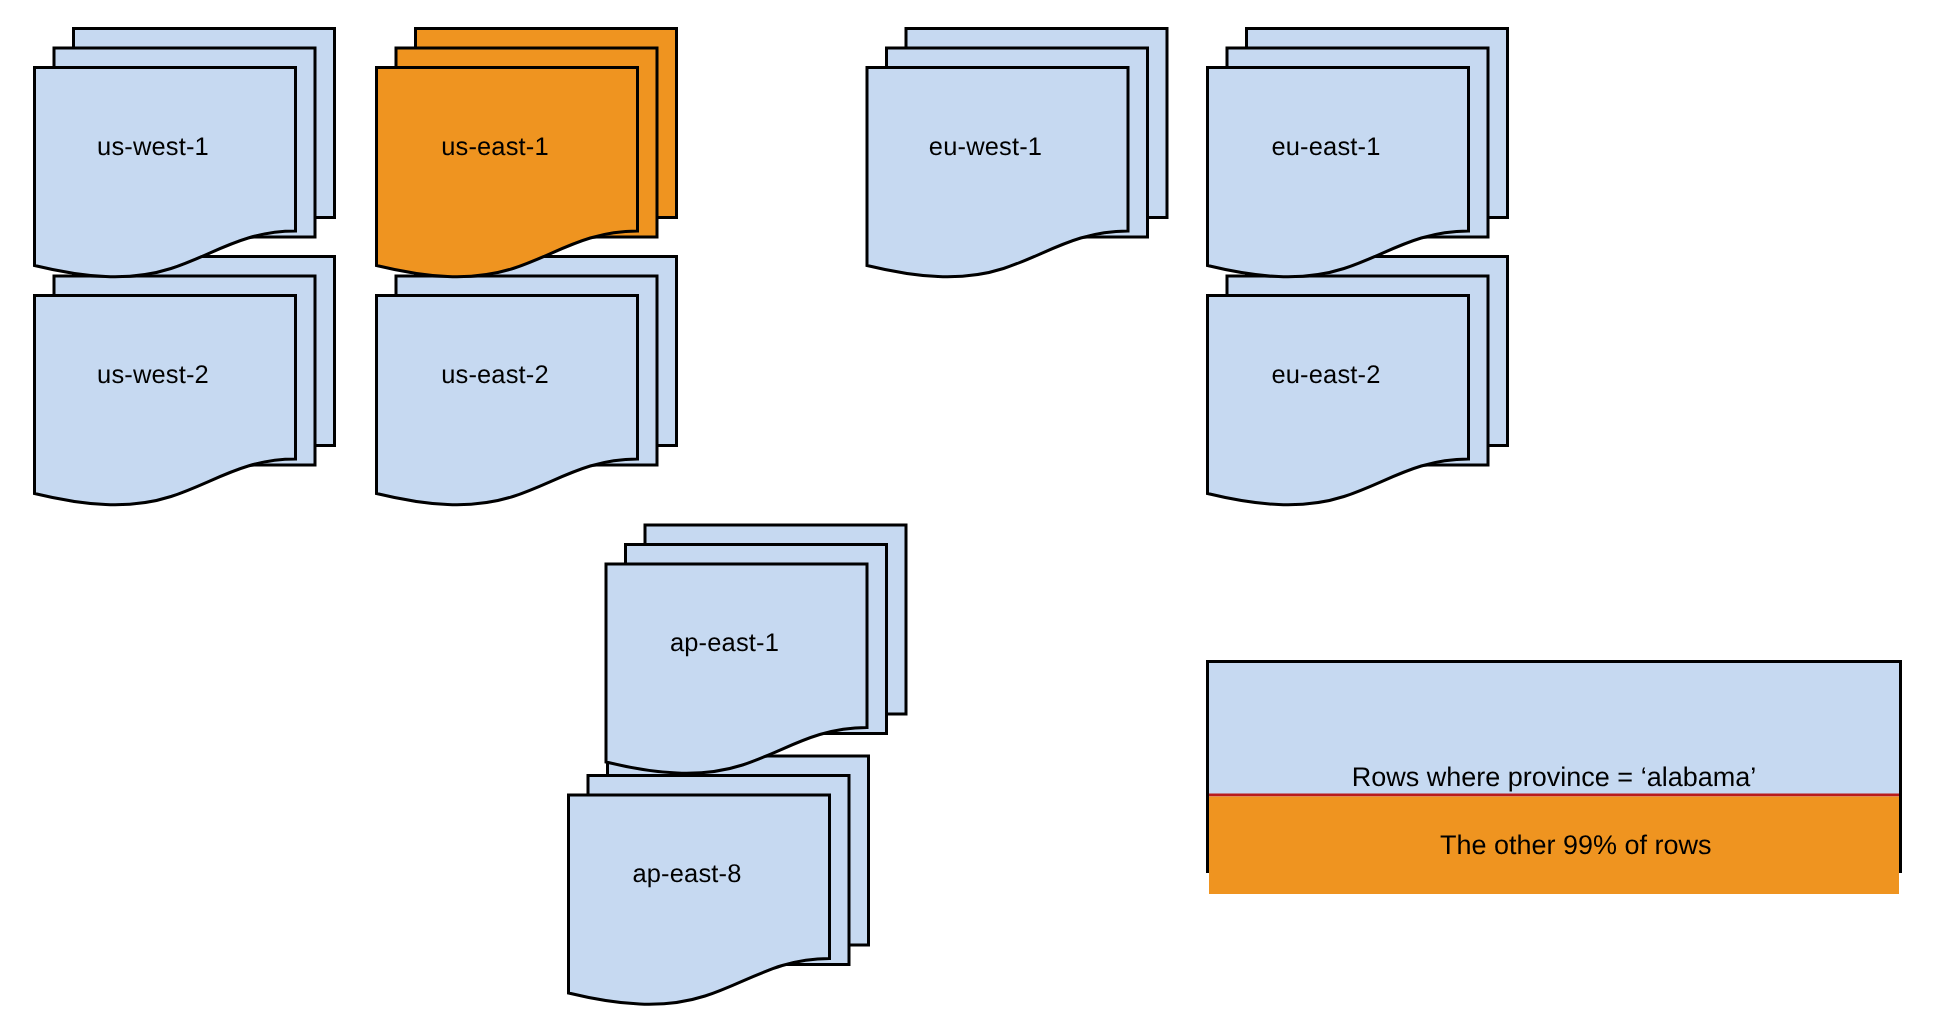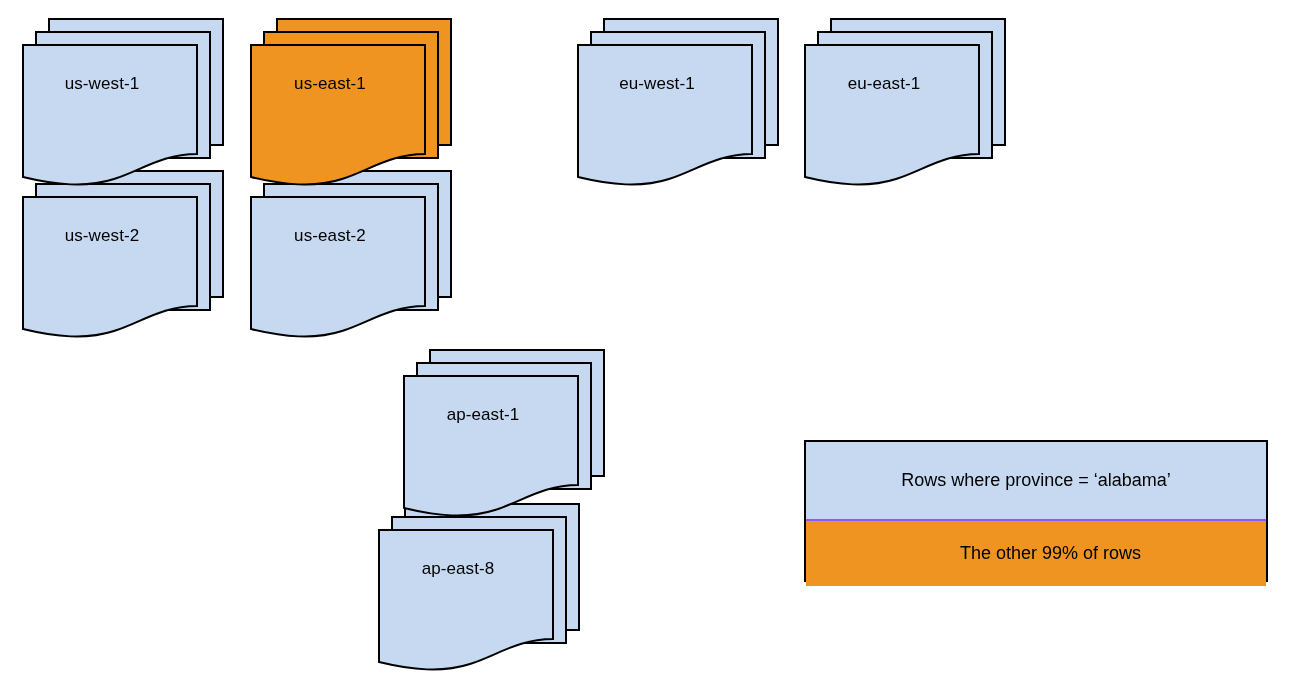--- a/index.html
+++ b/index.html
@@ -36,21 +36,21 @@
   }
   .stack .sheet svg {
     display: block;
     width: 202px;
     height: 160px;
     overflow: visible;
   }
   .stack .label {
     position: absolute;
     left: 0;
-    top: 30px;
+    top: 44px;
     width: 160px;
     text-align: center;
     font-size: 17px;
     line-height: 20px;
     color: #000000;
     letter-spacing: 0.1px;
     white-space: nowrap;
     pointer-events: none;
   }
 
@@ -63,22 +63,23 @@
   .legend-row {
     box-sizing: border-box;
     display: flex;
     align-items: center;
     justify-content: center;
     font-size: 18px;
     color: #000000;
     text-align: center;
   }
   .legend-row.top {
-    height: 79px;
-    border-bottom: 2px solid #8b5cf6;
+    height: 89px;
+    border-bottom: 2px solid #b91c1c;
+    align-items: flex-end;
   }
   .legend-row.bottom {
     height: 65px;
   }
 </style>
 </head>
 <body>
 
 <div id="canvas">
     <div class="stack" style="left: 22px; top: 44px;">
@@ -182,20 +183,38 @@
           <path d="M 1 1 L 175 1 L 175 127 L 1 127 Z" fill="#c6d9f1" stroke="#000000" stroke-width="2" stroke-linejoin="miter"></path>
         </svg>
       </div>
       <div class="sheet" style="left: 0px; top: 0px; z-index: 3;">
         <svg viewBox="0 0 202 160" width="202" height="160">
           <path d="M 1 1 L 175 1 L 175 110 C 140 110 120 126 92 135 C 64 144 34 141 1 133 Z" fill="#c6d9f1" stroke="#000000" stroke-width="2" stroke-linejoin="miter"></path>
         </svg>
       </div>
       <div class="label" style="z-index: 4;">us-east-2</div>
     </div>
+    <div class="stack" style="left: 804px; top: 196px;">
+      <div class="sheet" style="left: 26px; top: -26px; z-index: 1;">
+        <svg viewBox="0 0 202 160" width="202" height="160">
+          <path d="M 1 1 L 175 1 L 175 127 L 1 127 Z" fill="#c6d9f1" stroke="#000000" stroke-width="2" stroke-linejoin="miter"></path>
+        </svg>
+      </div>
+      <div class="sheet" style="left: 13px; top: -13px; z-index: 2;">
+        <svg viewBox="0 0 202 160" width="202" height="160">
+          <path d="M 1 1 L 175 1 L 175 127 L 1 127 Z" fill="#c6d9f1" stroke="#000000" stroke-width="2" stroke-linejoin="miter"></path>
+        </svg>
+      </div>
+      <div class="sheet" style="left: 0px; top: 0px; z-index: 3;">
+        <svg viewBox="0 0 202 160" width="202" height="160">
+          <path d="M 1 1 L 175 1 L 175 110 C 140 110 120 126 92 135 C 64 144 34 141 1 133 Z" fill="#c6d9f1" stroke="#000000" stroke-width="2" stroke-linejoin="miter"></path>
+        </svg>
+      </div>
+      <div class="label" style="z-index: 4;">eu-east-2</div>
+    </div>
     <div class="stack" style="left: 403px; top: 375px;">
       <div class="sheet" style="left: 26px; top: -26px; z-index: 1;">
         <svg viewBox="0 0 202 160" width="202" height="160">
           <path d="M 1 1 L 175 1 L 175 127 L 1 127 Z" fill="#c6d9f1" stroke="#000000" stroke-width="2" stroke-linejoin="miter"></path>
         </svg>
       </div>
       <div class="sheet" style="left: 13px; top: -13px; z-index: 2;">
         <svg viewBox="0 0 202 160" width="202" height="160">
           <path d="M 1 1 L 175 1 L 175 127 L 1 127 Z" fill="#c6d9f1" stroke="#000000" stroke-width="2" stroke-linejoin="miter"></path>
         </svg>

